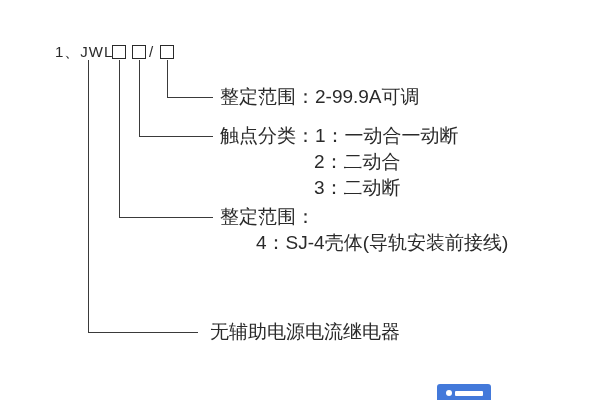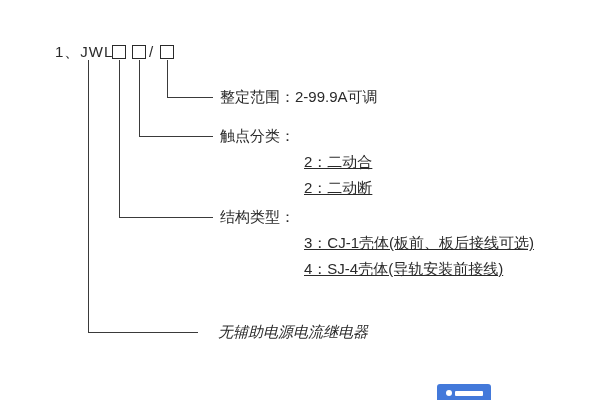--- a/index.html
+++ b/index.html
@@ -6,23 +6,23 @@
   .page{
     position:relative;width:600px;height:400px;background:#ffffff;
     font-family:"Liberation Sans","DejaVu Sans",sans-serif;
     color:#2a2a2a;overflow:hidden;
   }
   .model-title{position:absolute;left:55px;top:43px;font-size:15px;letter-spacing:1px;white-space:nowrap;}
   .model-box{position:absolute;width:12px;height:12px;border:1px solid #2a2a2a;background:#fff;}
   .model-sep{position:absolute;font-size:15px;}
   .vline{position:absolute;width:1px;background:#3a3a3a;}
   .hline{position:absolute;height:1px;background:#3a3a3a;}
-  .branch{position:absolute;font-size:15px;line-height:26px;white-space:nowrap;color:#2a2a2a;}
+  .branch{position:absolute;font-size:19px;line-height:26px;white-space:nowrap;color:#2a2a2a;}
   .head-row{display:flex;}
-  .opt-row{margin-left:84px;text-decoration:underline;}
+  .opt-row{margin-left:36px;}
   .watermark{
     position:absolute;left:437px;top:384px;width:54px;height:18px;
     background:#2f6bd7;border-radius:3px;opacity:.9;
     display:flex;align-items:center;justify-content:center;gap:3px;
   }
   .wm-dot{width:6px;height:6px;background:#ffffff;border-radius:50%;}
   .wm-bar{width:28px;height:5px;background:#ffffff;border-radius:1px;}
 </style>
 </head>
 <body>
@@ -47,34 +47,34 @@
   <div class="vline" style="left:88px;top:60px;height:272px;"></div>
   <div class="hline" style="left:88px;top:332px;width:110px;"></div>
 
   <div class="branch" style="left:220px;top:84px;">
     <span>整定范围：2-99.9A可调</span>
   </div>
 
   <div class="branch" style="left:220px;top:123px;text-align:center;">
     <div class="head-row">
       <span>触点分类：</span>
+      <span>1：一动合一动断</span>
     </div>
     <div class="opt-row">2：二动合</div>
-    <div class="opt-row">2：二动断</div>
+    <div class="opt-row">3：二动断</div>
   </div>
 
   <div class="branch" style="left:220px;top:204px;">
     <div class="head-row">
-      <span>结构类型：</span>
+      <span>整定范围：</span>
     </div>
-    <div class="opt-row">3：CJ-1壳体(板前、板后接线可选)</div>
     <div class="opt-row">4：SJ-4壳体(导轨安装前接线)</div>
   </div>
 
-  <div class="branch" style="left:218px;top:319px;font-style:italic;">
+  <div class="branch" style="left:210px;top:319px;">
     <span>无辅助电源电流继电器</span>
   </div>
 
   <div class="watermark">
     <span class="wm-dot"></span>
     <span class="wm-bar"></span>
   </div>
 
 </div>
 

